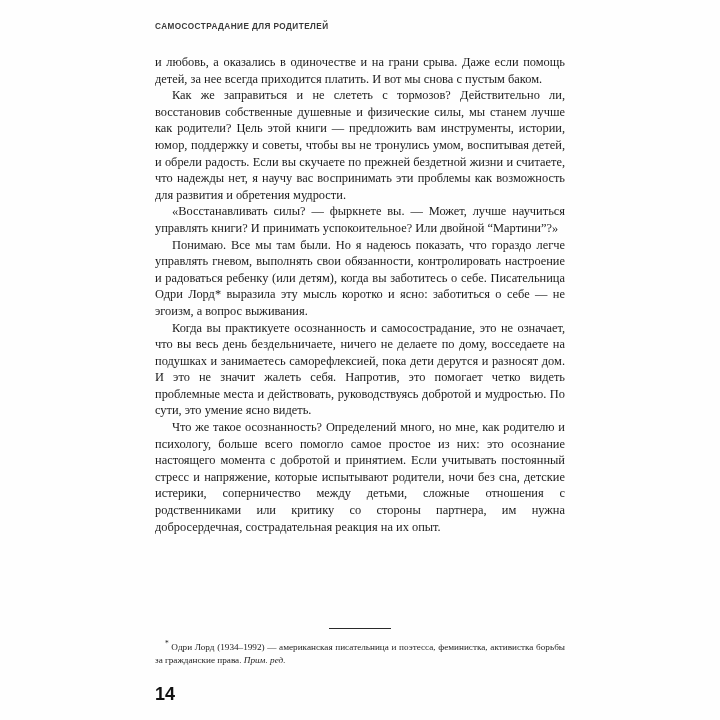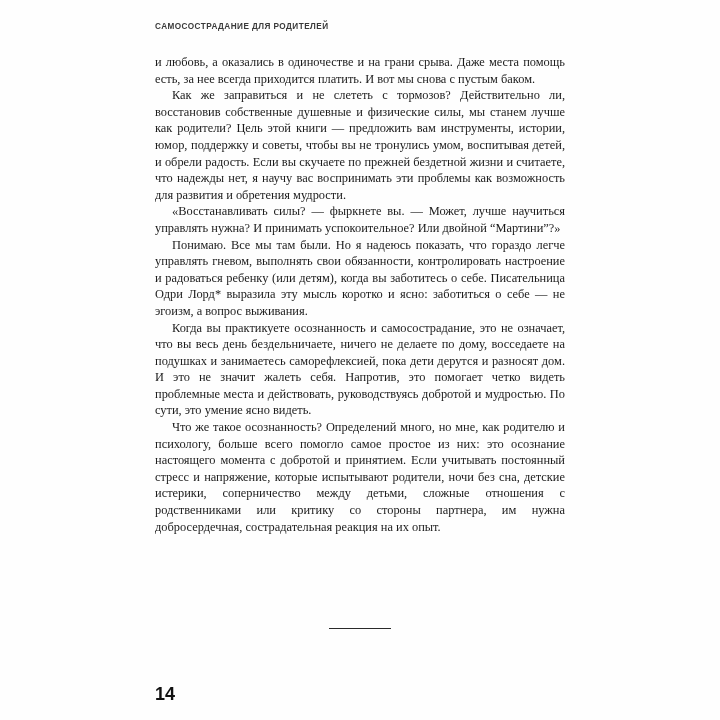--- a/index.html
+++ b/index.html
@@ -85,26 +85,29 @@
   }
 </style>
 </head>
 <body>
 
 <div class="page">
 
   <div class="content">
     <div class="running-head">САМОСОСТРАДАНИЕ ДЛЯ РОДИТЕЛЕЙ</div>
 
-    <p class="body-par">и любовь, а оказались в одиночестве и на грани срыва. Даже места помощь есть, за нее всегда приходится платить. И вот мы снова с пустым баком.</p>
+    <p class="body-par">и любовь, а оказались в одиночестве и на грани срыва. Даже если помощь детей, за нее всегда приходится платить. И вот мы снова с пустым баком.</p>
     <p class="body-par indented">Как же заправиться и не слететь с тормозов? Действительно ли, восстановив собственные душевные и физические силы, мы станем лучше как родители? Цель этой книги — предложить вам инструменты, истории, юмор, поддержку и советы, чтобы вы не тронулись умом, воспитывая детей, и обрели радость. Если вы скучаете по прежней бездетной жизни и считаете, что надежды нет, я научу вас воспринимать эти проблемы как возможность для развития и обретения мудрости.</p>
-    <p class="body-par indented">«Восстанавливать силы? — фыркнете вы. — Может, лучше научиться управлять нужна? И принимать успокоительное? Или двойной “Мартини”?»</p>
+    <p class="body-par indented">«Восстанавливать силы? — фыркнете вы. — Может, лучше научиться управлять книги? И принимать успокоительное? Или двойной “Мартини”?»</p>
     <p class="body-par indented">Понимаю. Все мы там были. Но я надеюсь показать, что гораздо легче управлять гневом, выполнять свои обязанности, контролировать настроение и радоваться ребенку (или детям), когда вы заботитесь о себе. Писательница Одри Лорд* выразила эту мысль коротко и ясно: заботиться о себе — не эгоизм, а вопрос выживания.</p>
     <p class="body-par indented">Когда вы практикуете осознанность и самосострадание, это не означает, что вы весь день бездельничаете, ничего не делаете по дому, восседаете на подушках и занимаетесь саморефлексией, пока дети дерутся и разносят дом. И это не значит жалеть себя. Напротив, это помогает четко видеть проблемные места и действовать, руководствуясь добротой и мудростью. По сути, это умение ясно видеть.</p>
     <p class="body-par indented">Что же такое осознанность? Определений много, но мне, как родителю и психологу, больше всего помогло самое простое из них: это осознание настоящего момента с добротой и принятием. Если учитывать постоянный стресс и напряжение, которые испытывают родители, ночи без сна, детские истерики, соперничество между детьми, сложные отношения с родственниками или критику со стороны партнера, им нужна добросердечная, сострадательная реакция на их опыт.</p>
   </div>
 
   <div class="footnote-wrap">
     <div class="footnote-rule"></div>
+    <div class="footnote">
+      <span class="mark">*</span><span> Одри Лорд (1934–1992) — американская писательница и поэтесса, феминистка, активистка борьбы за гражданские права. </span><i>Прим. ред.</i>
+    </div>
   </div>
 
   <div class="folio">14</div>
 </div>
 
 </body></html>

